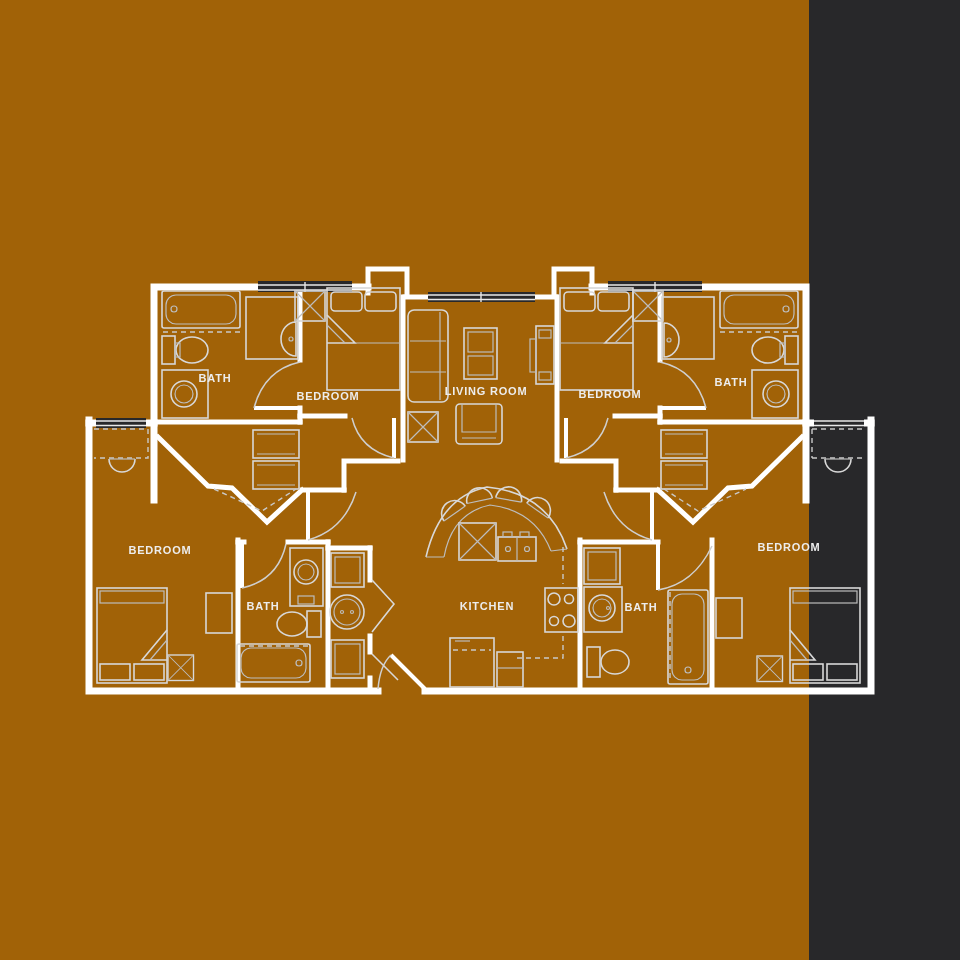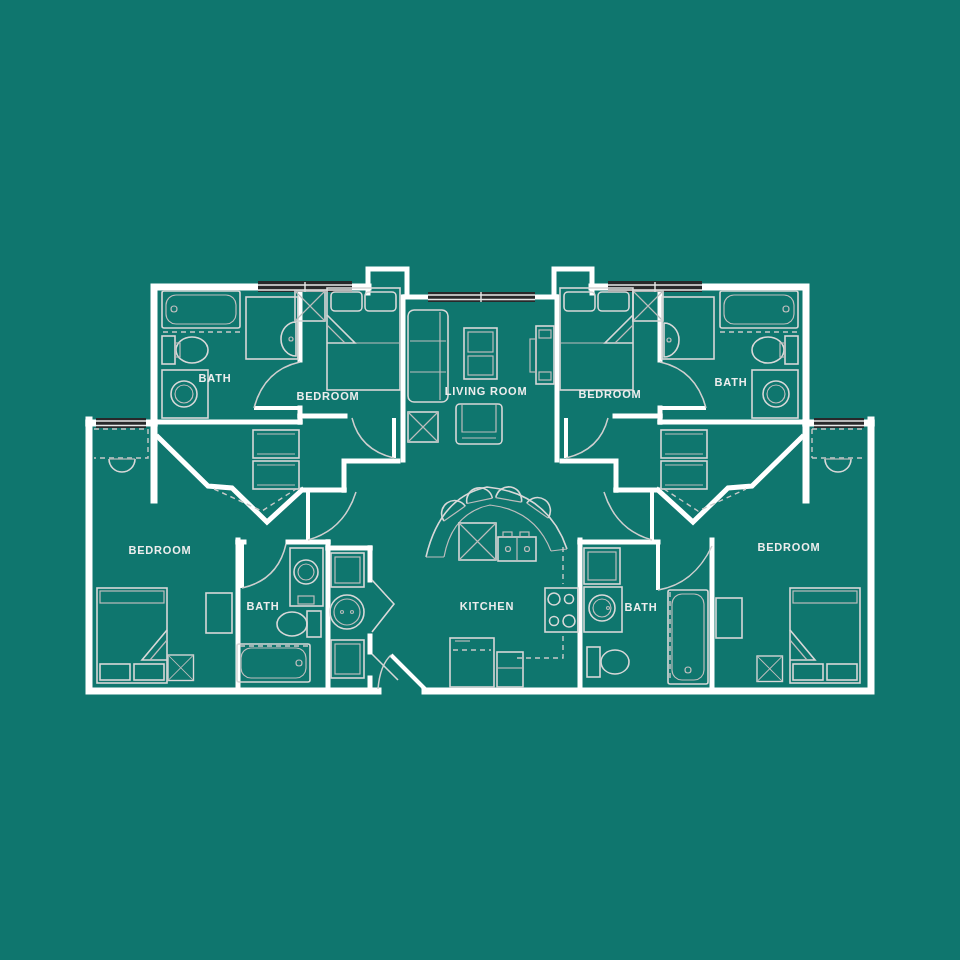--- a/index.html
+++ b/index.html
@@ -1,16 +1,16 @@
 <!DOCTYPE html>
 <html><head>
 <meta charset="utf-8">
 <style>
   html,body{margin:0;padding:0;background:#28282a;width:960px;height:960px;overflow:hidden;}
-  #stage{position:relative;width:960px;height:960px;background:#0f766e;font-family:"Liberation Sans",sans-serif;}
+  #stage{position:relative;width:809px;height:960px;background:#a16207;font-family:"Liberation Sans",sans-serif;}
   svg{display:block;}
   text.room-label{font-family:"Liberation Sans",sans-serif;font-size:11px;font-weight:bold;letter-spacing:.8px;fill:#ededed;text-anchor:middle;}
   .wall{stroke:#ffffff;fill:none;stroke-linecap:square;}
   .w7{stroke-width:7;} .w5{stroke-width:5;}
   .furn{stroke:#d8d8d8;stroke-width:1.6;fill:none;}
   .furn2{stroke:#bdbdbd;stroke-width:1.2;fill:none;}
   .dash{stroke:#c9c9c9;stroke-width:1.4;fill:none;stroke-dasharray:5 4;}
   .arc{stroke:#cfcfcf;stroke-width:1.5;fill:none;}
   .leaf{stroke:#ffffff;stroke-width:4;fill:none;}
   .win{stroke:#e8e8e8;stroke-width:1.4;fill:none;}

